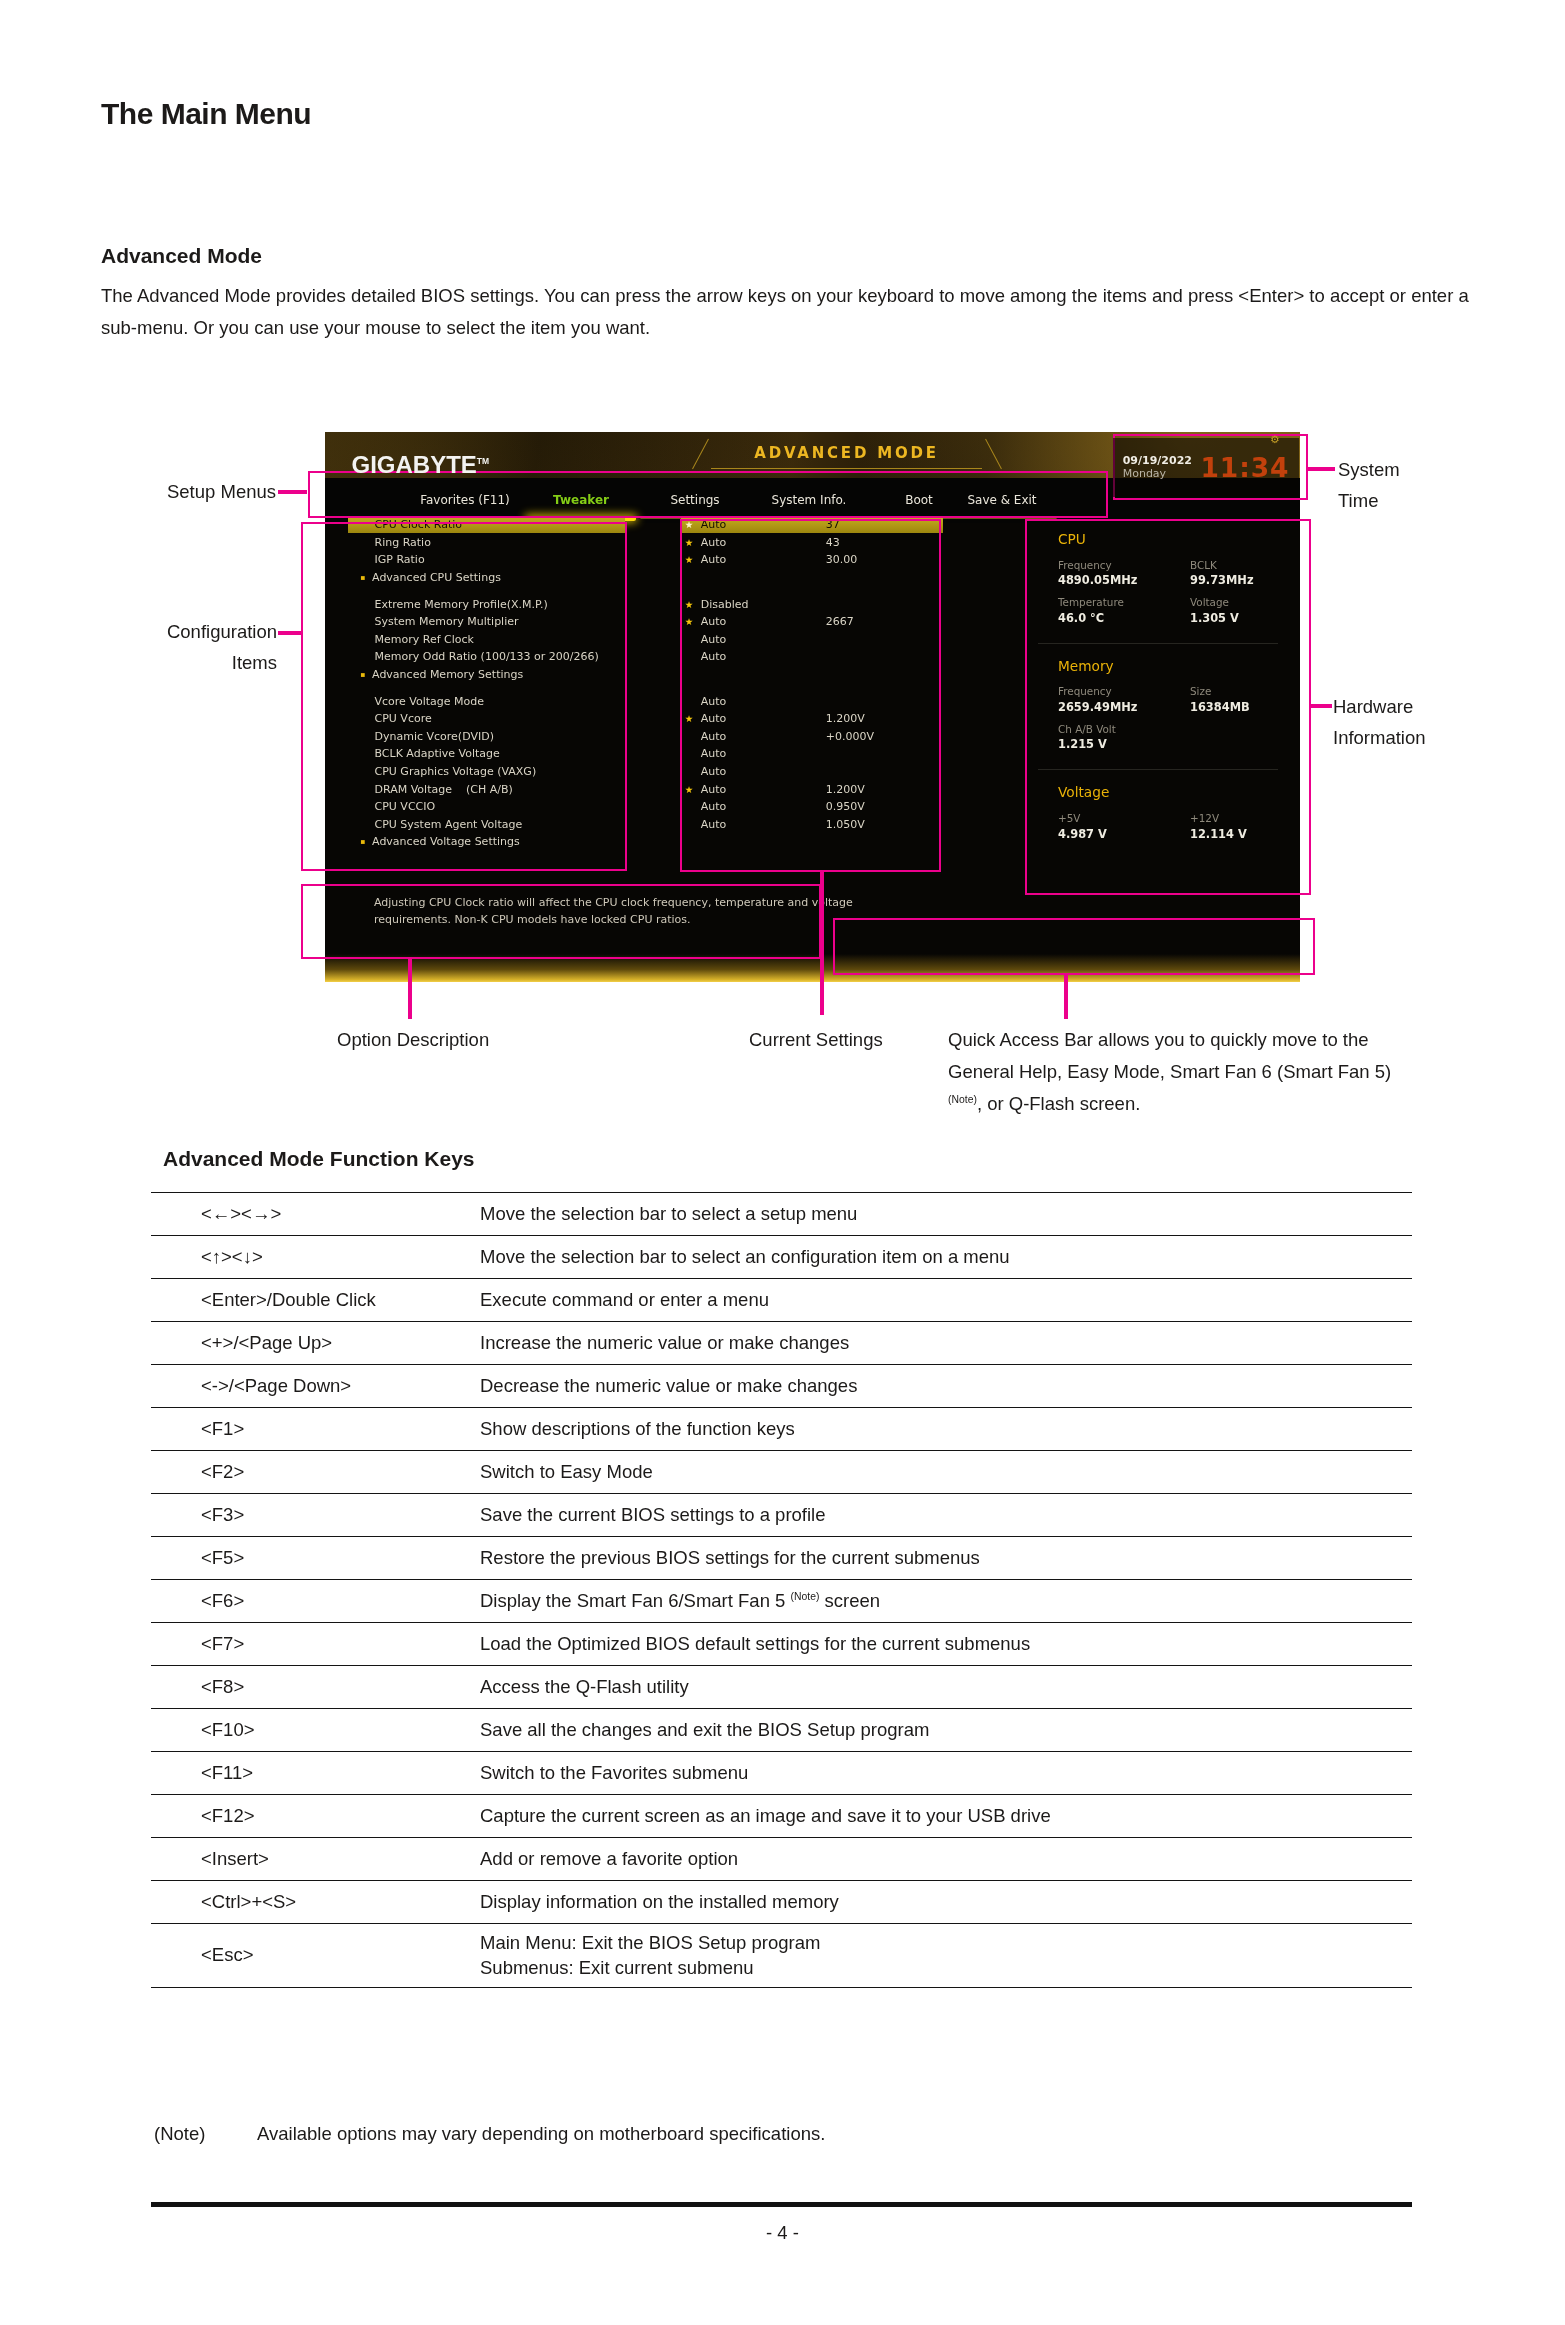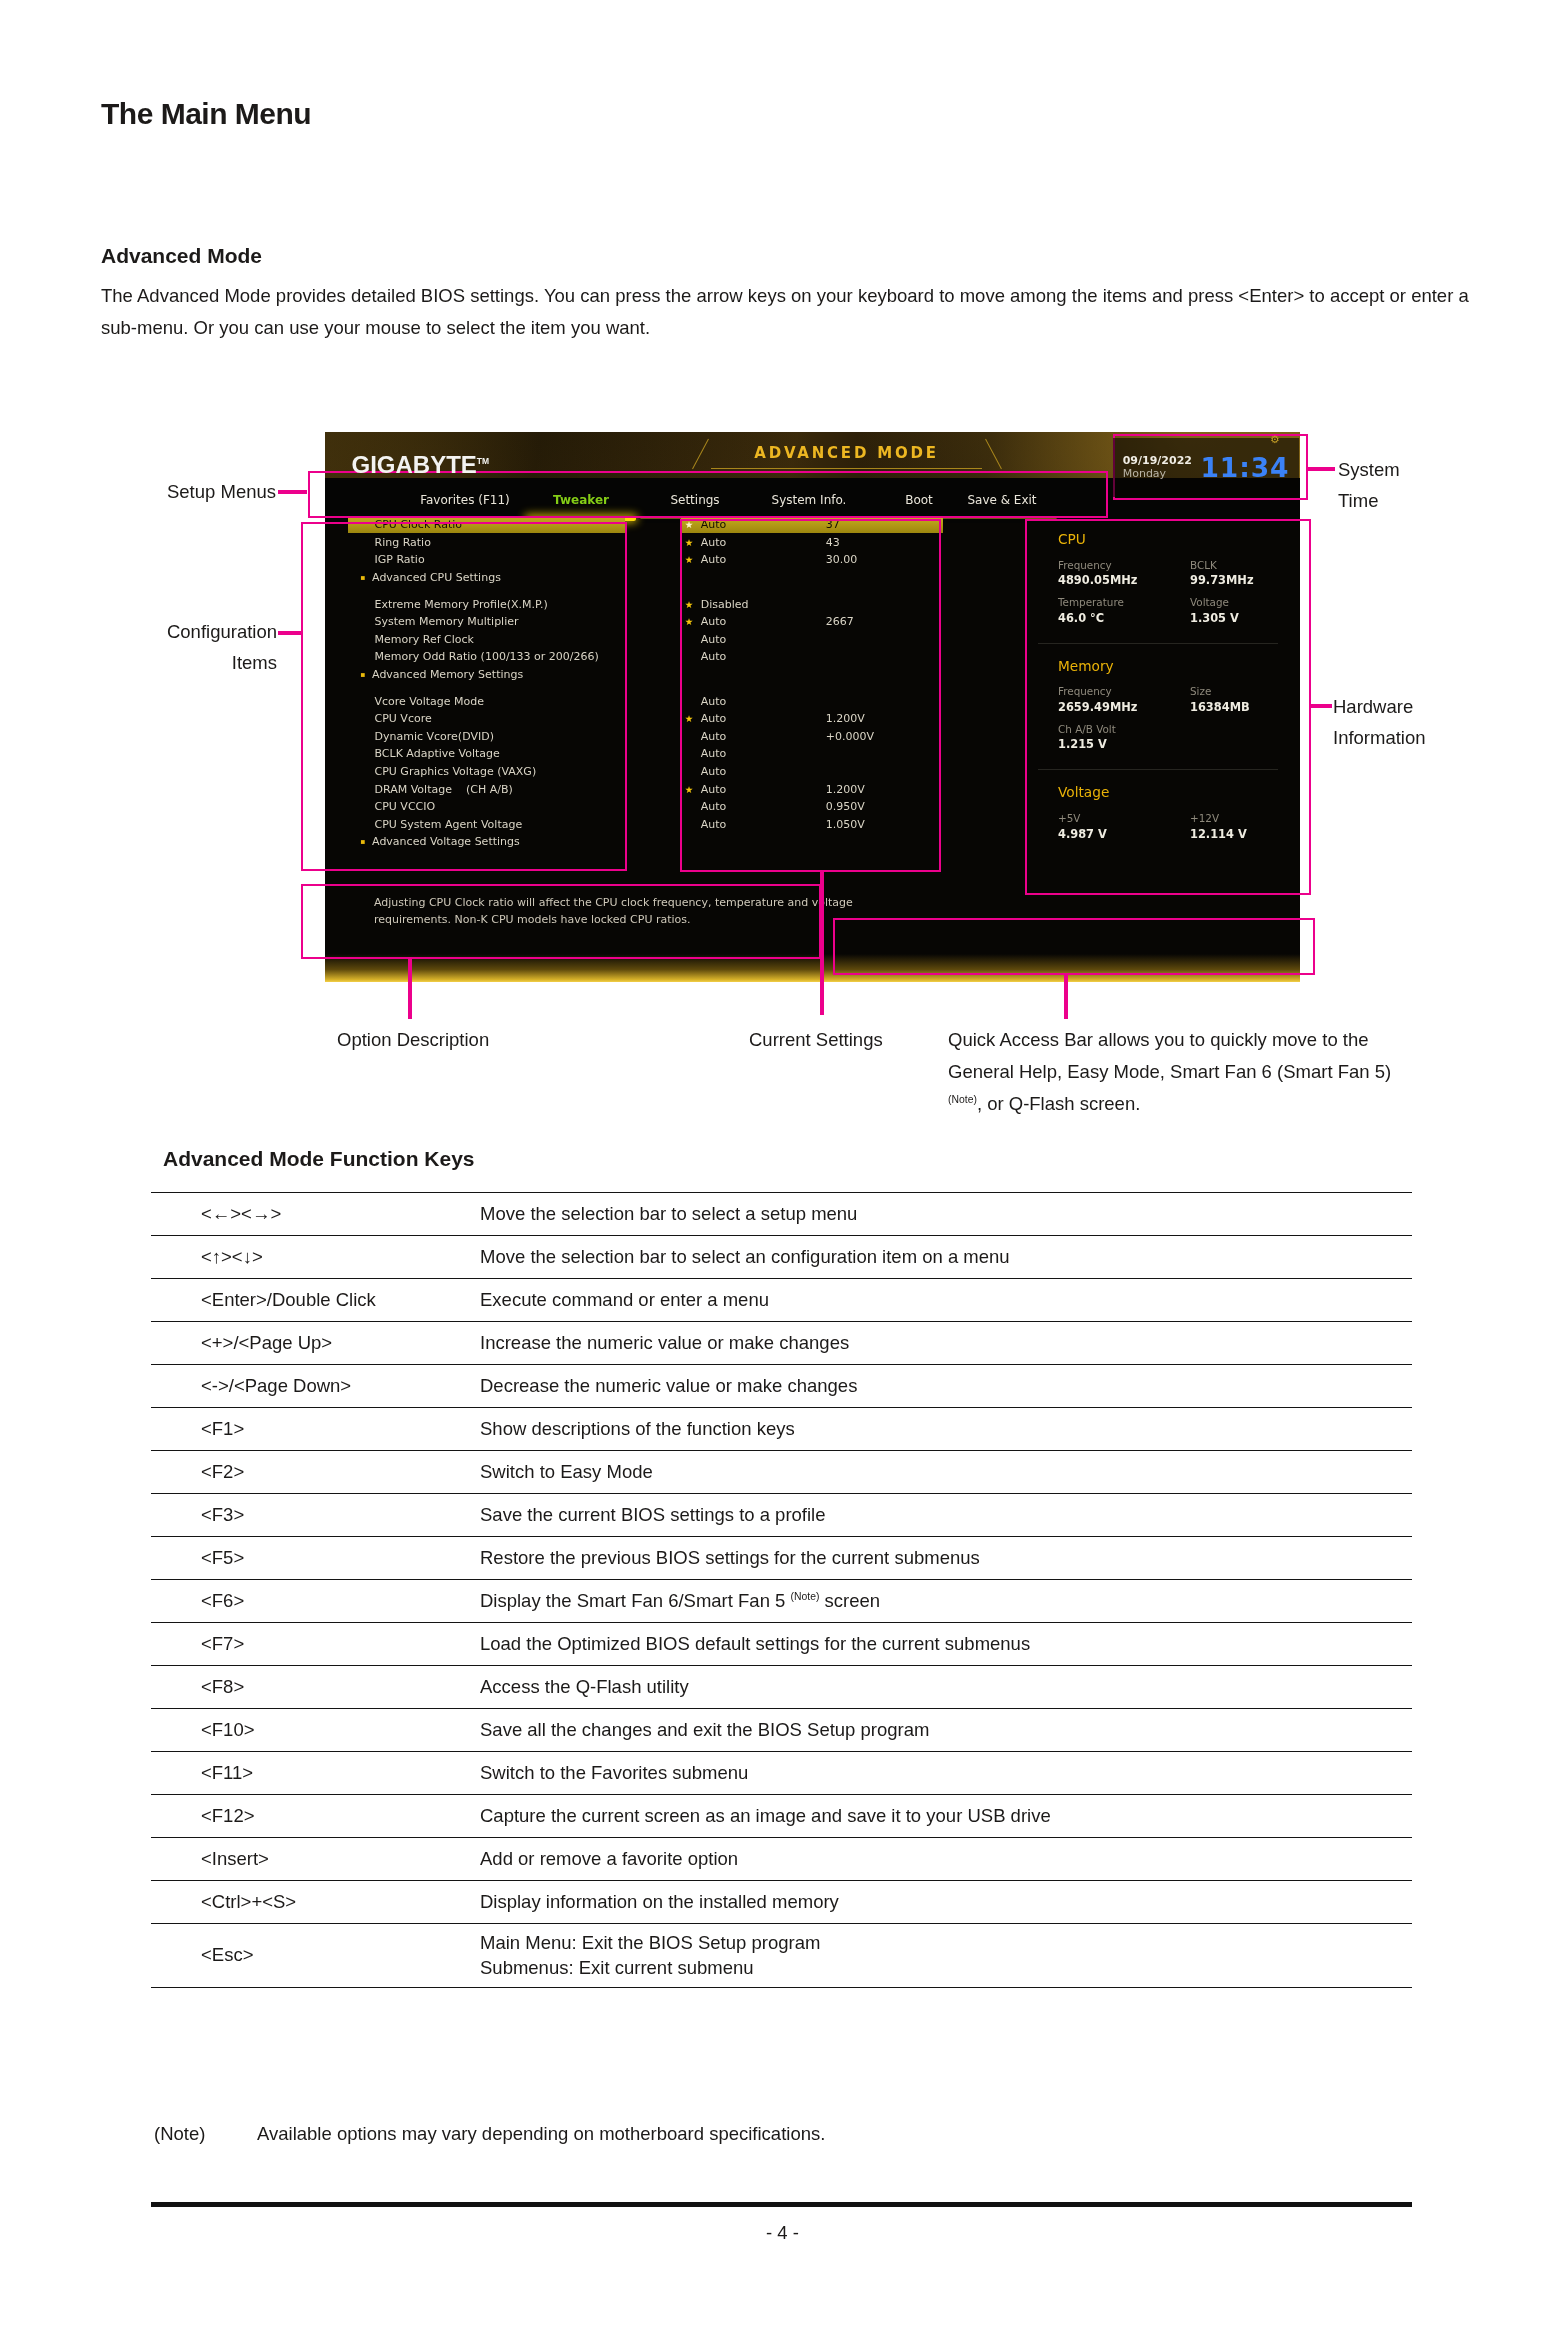--- a/index.html
+++ b/index.html
@@ -22,21 +22,21 @@
   .logo sup{font-size:8.5px;vertical-align:super;}
   .mode-wrap{position:absolute;left:386px;top:6.6px;z-index:3;width:271px;height:29px;display:flex;
         align-items:center;justify-content:center;border-bottom:0.9px solid #a8861c;}
   .mode-wrap:before{content:'';position:absolute;left:-11.4px;top:-1.9px;width:0.9px;height:34px;background:#a8861c;transform:rotate(28deg);}
   .mode-wrap:after{content:'';position:absolute;right:-11.4px;top:-1.9px;width:0.9px;height:34px;background:#a8861c;transform:rotate(-28deg);}
   .mode-title{color:#edb722;font-size:15px;font-weight:bold;letter-spacing:2.8px;}
   .clock{position:absolute;left:788px;top:5.7px;z-index:3;width:186px;height:59px;background:rgba(5,4,2,.6);
         display:flex;align-items:center;justify-content:center;gap:8.5px;}
   .clock-date{font-size:11px;font-weight:bold;color:#f0ede4;line-height:13.2px;}
   .clock-day{color:#b9b4a6;font-weight:normal;}
-  .clock-time{font-size:26.5px;font-weight:bold;color:#3b82f6;letter-spacing:0.9px;}
+  .clock-time{font-size:26.5px;font-weight:bold;color:#c2410c;letter-spacing:0.9px;}
   .gear{position:absolute;left:945px;top:0.9px;z-index:4;color:#c9a227;font-size:10.4px;}
   .tabs{position:absolute;left:0;top:46px;width:975px;height:45px;background:#050504;}
   .tab{position:absolute;top:12.3px;transform:translateX(-50%);text-align:center;cursor:pointer;}
   .tab-label{font-size:12px;color:#eae6da;white-space:nowrap;}
   .tab-underline{margin:7.6px auto 0;height:2.8px;width:110px;background:#6d5b15;border-radius:1.9px;}
   .tab.active .tab-label{color:#84cc16;font-weight:bold;}
   .tab.active .tab-underline{height:4.7px;background:#ffd90a;border-radius:2.8px;box-shadow:0 0 8.5px 1.9px rgba(255,217,10,.75);}
   .rows{position:absolute;left:23px;top:84px;width:595px;}
   .rowline{display:flex;height:17.6px;align-items:center;}
   .cell-item{width:277px;height:16px;display:flex;align-items:center;padding-left:26.5px;box-sizing:border-box;

